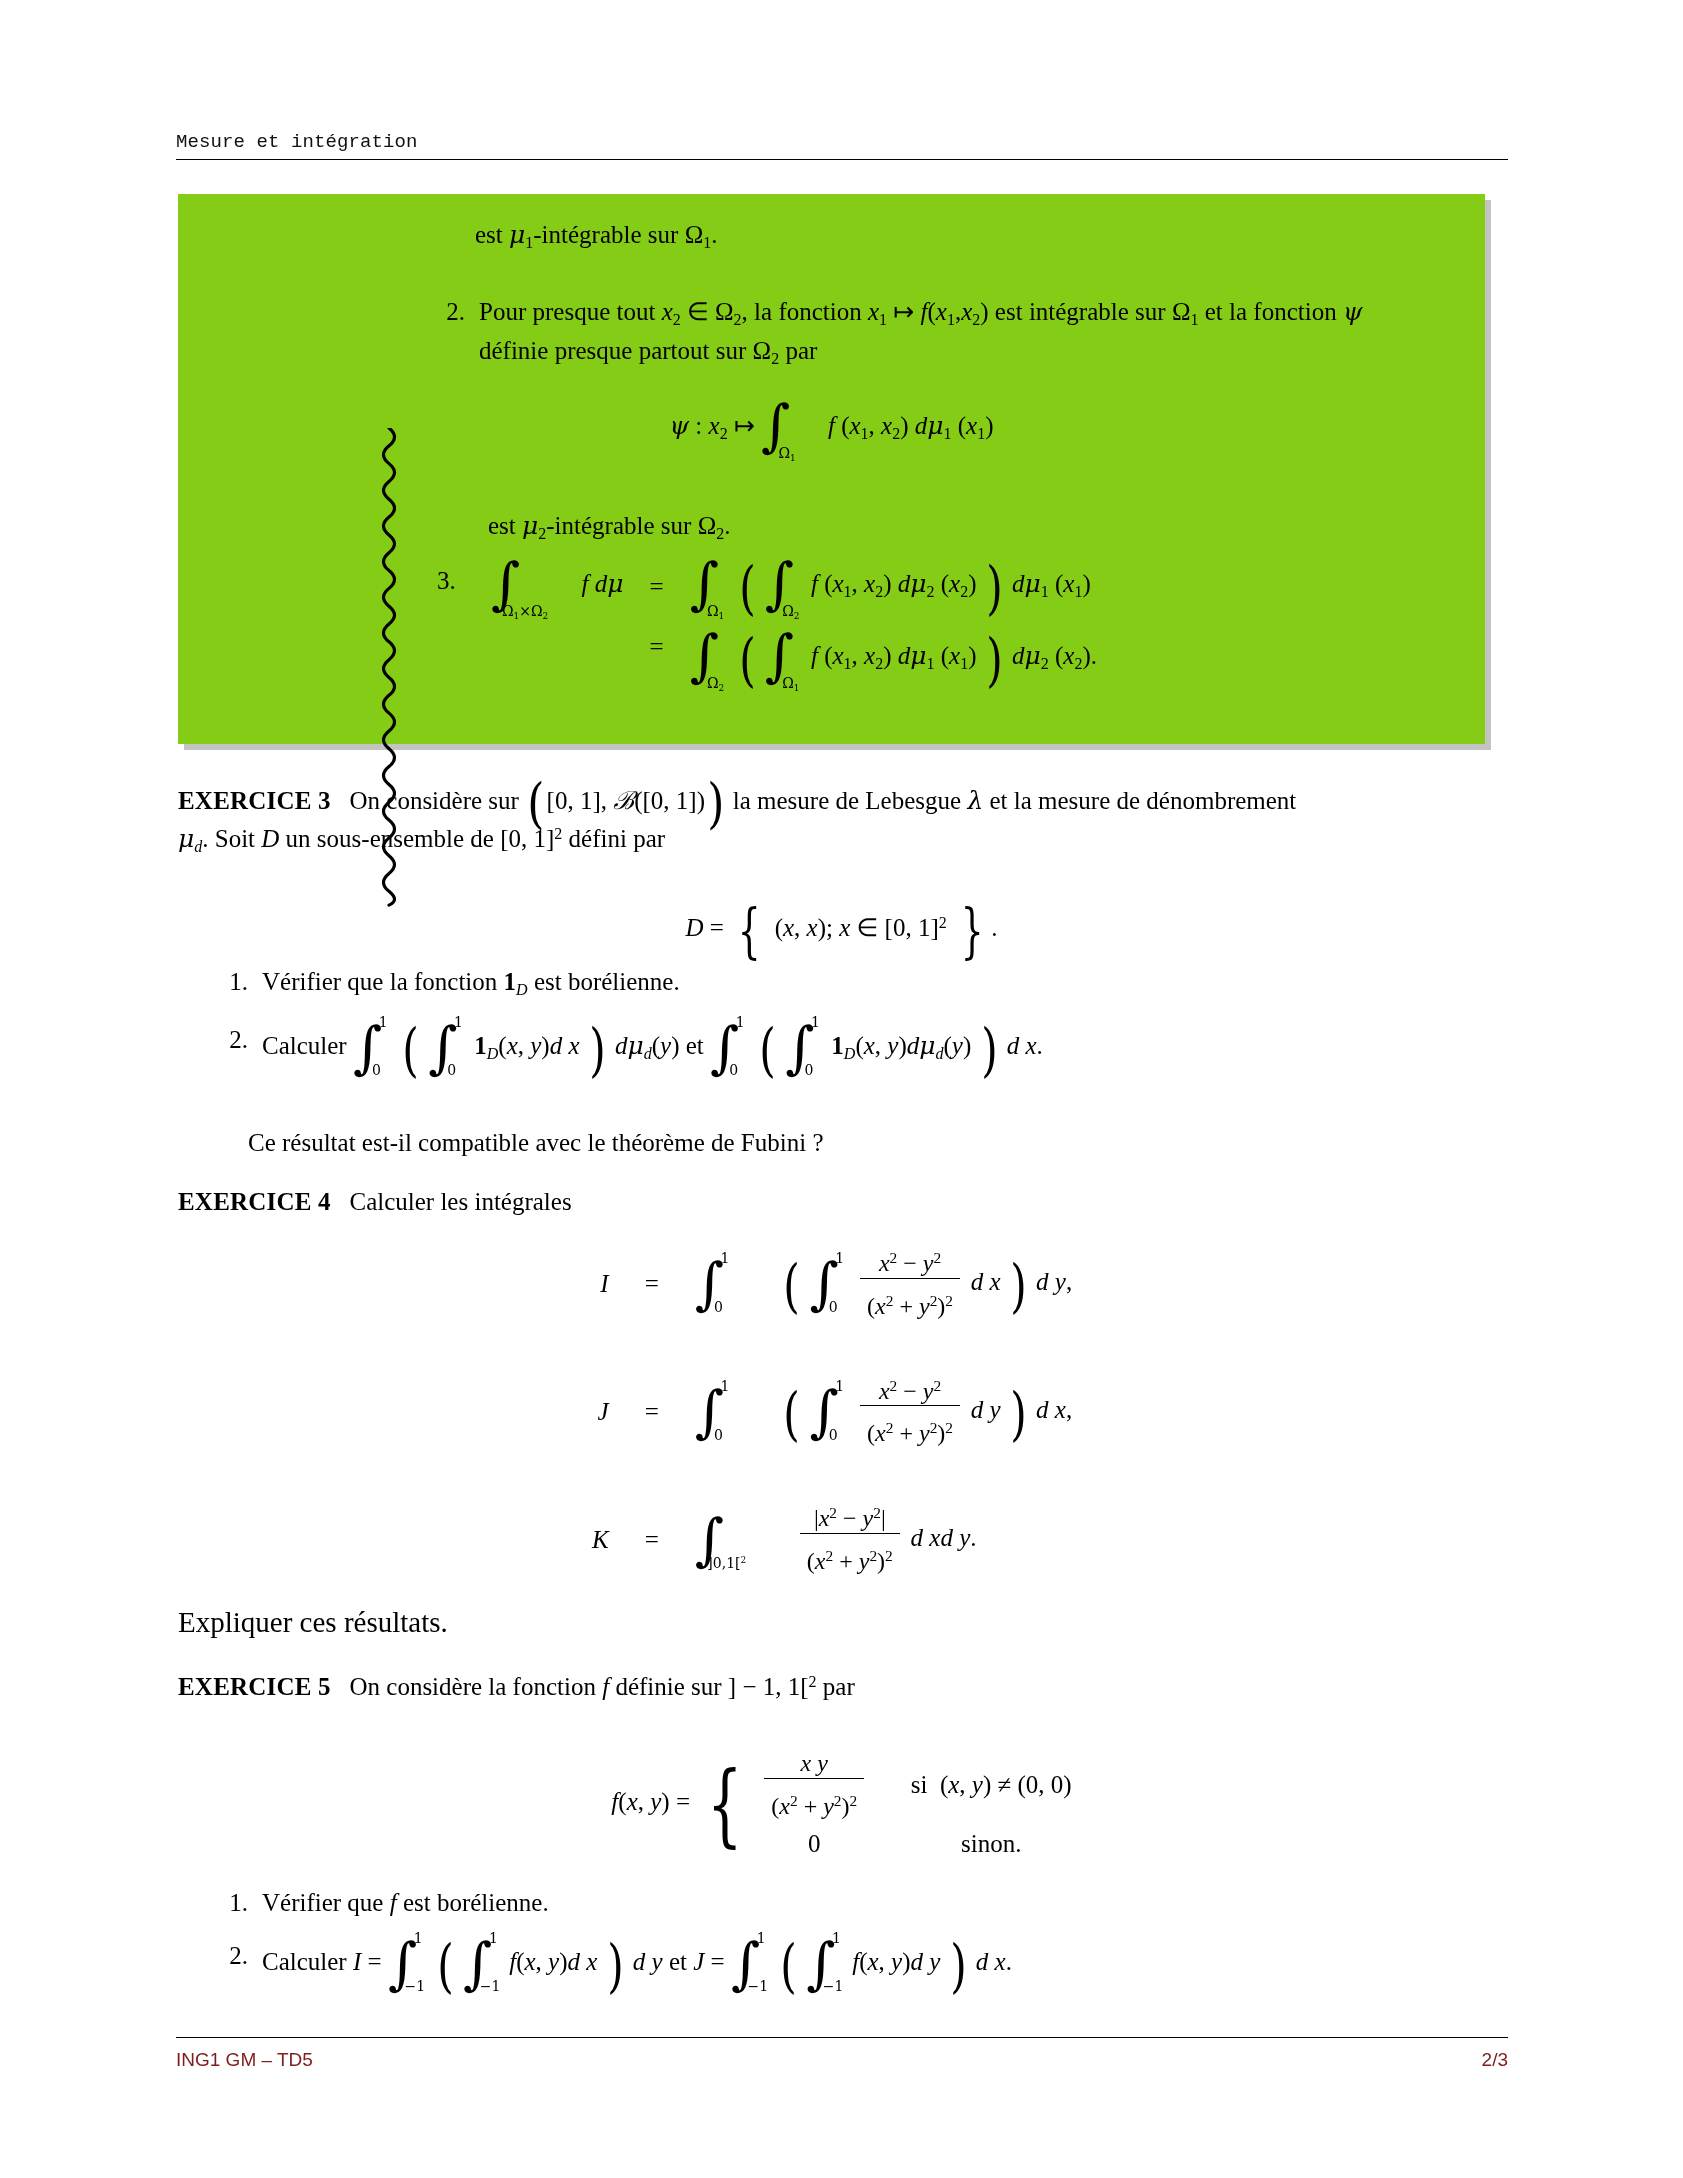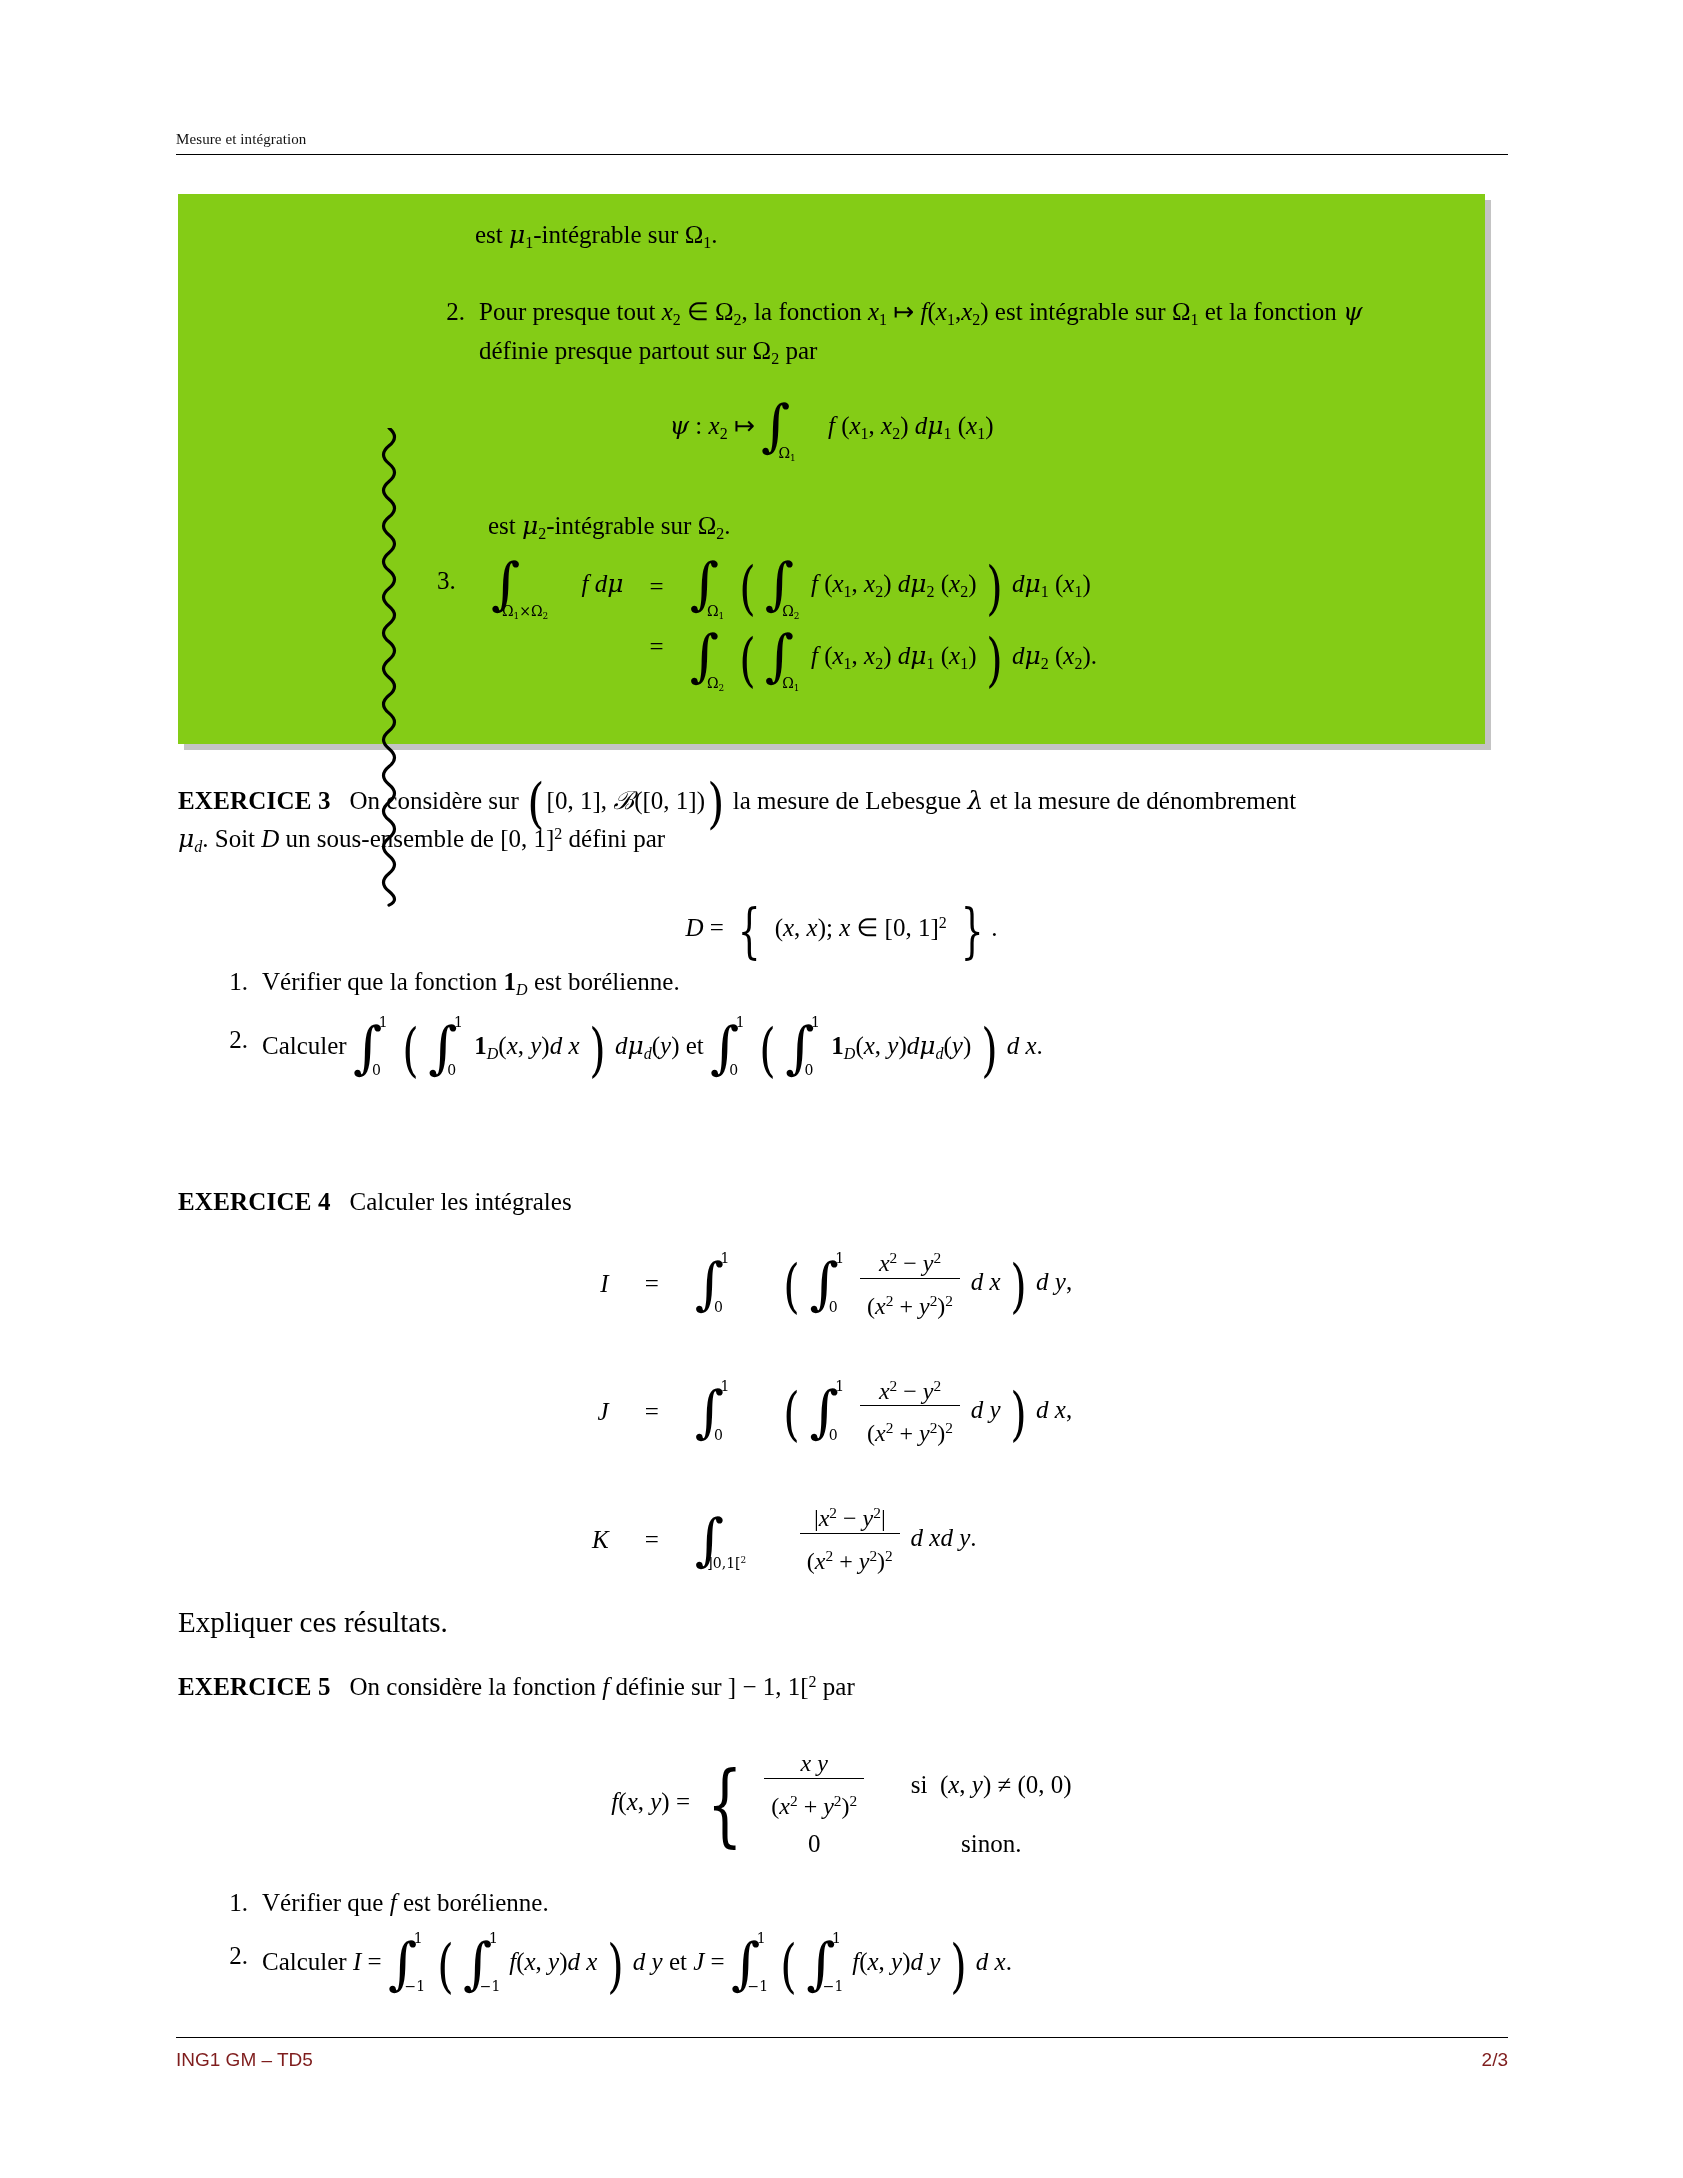--- a/index.html
+++ b/index.html
@@ -24,22 +24,22 @@
   }
 
   
   .runhead {
     position: absolute;
     left: 176px;
     top: 131px;
     width: 1332px;
   }
   .runhead-text {
-    font-family: Liberation Serif, serif;
-    font-size: 15px;
+    font-family: Liberation Mono, monospace;
+    font-size: 19px;
     letter-spacing: 0.1px;
     color: #111;
     padding-bottom: 6px;
   }
   .runhead-rule {
     border-bottom: 1.6px solid #000;
     width: 100%;
   }
 
   
@@ -361,20 +361,21 @@
       <span class="bigp">(</span>
       <span class="intg nar">
         <span class="sym">∫</span><span class="lo">0</span><span class="hi">1</span>
       </span>
       <span class="bold1">1</span><sub class="isub">D</sub>(<span class="mi">x</span>, <span class="mi">y</span>)<span class="mi">d</span><span class="mu">μ</span><sub class="isub">d</sub>(<span class="mi">y</span>)
       <span class="bigp">)</span>
       <span class="mi">d x</span>.
     </span>
   </div>
 
+  <div class="blk" style="left:248px; top:1129px; font-size:25px;">Ce résultat est-il compatible avec le théorème de Fubini ?</div>
 
   <div class="blk" style="left:178px; top:1188px; font-size:25px;">
     <span class="exlabel">EXERCICE 4</span>
     &nbsp;&nbsp;<span>Calculer les intégrales</span>
   </div>
 
   <div class="aligned" style="left:592px; top:1249px; column-gap:36px; row-gap:57px;">
 
     <div class="lhs"><span class="mi">I</span></div>
     <div class="rel">=</div>

